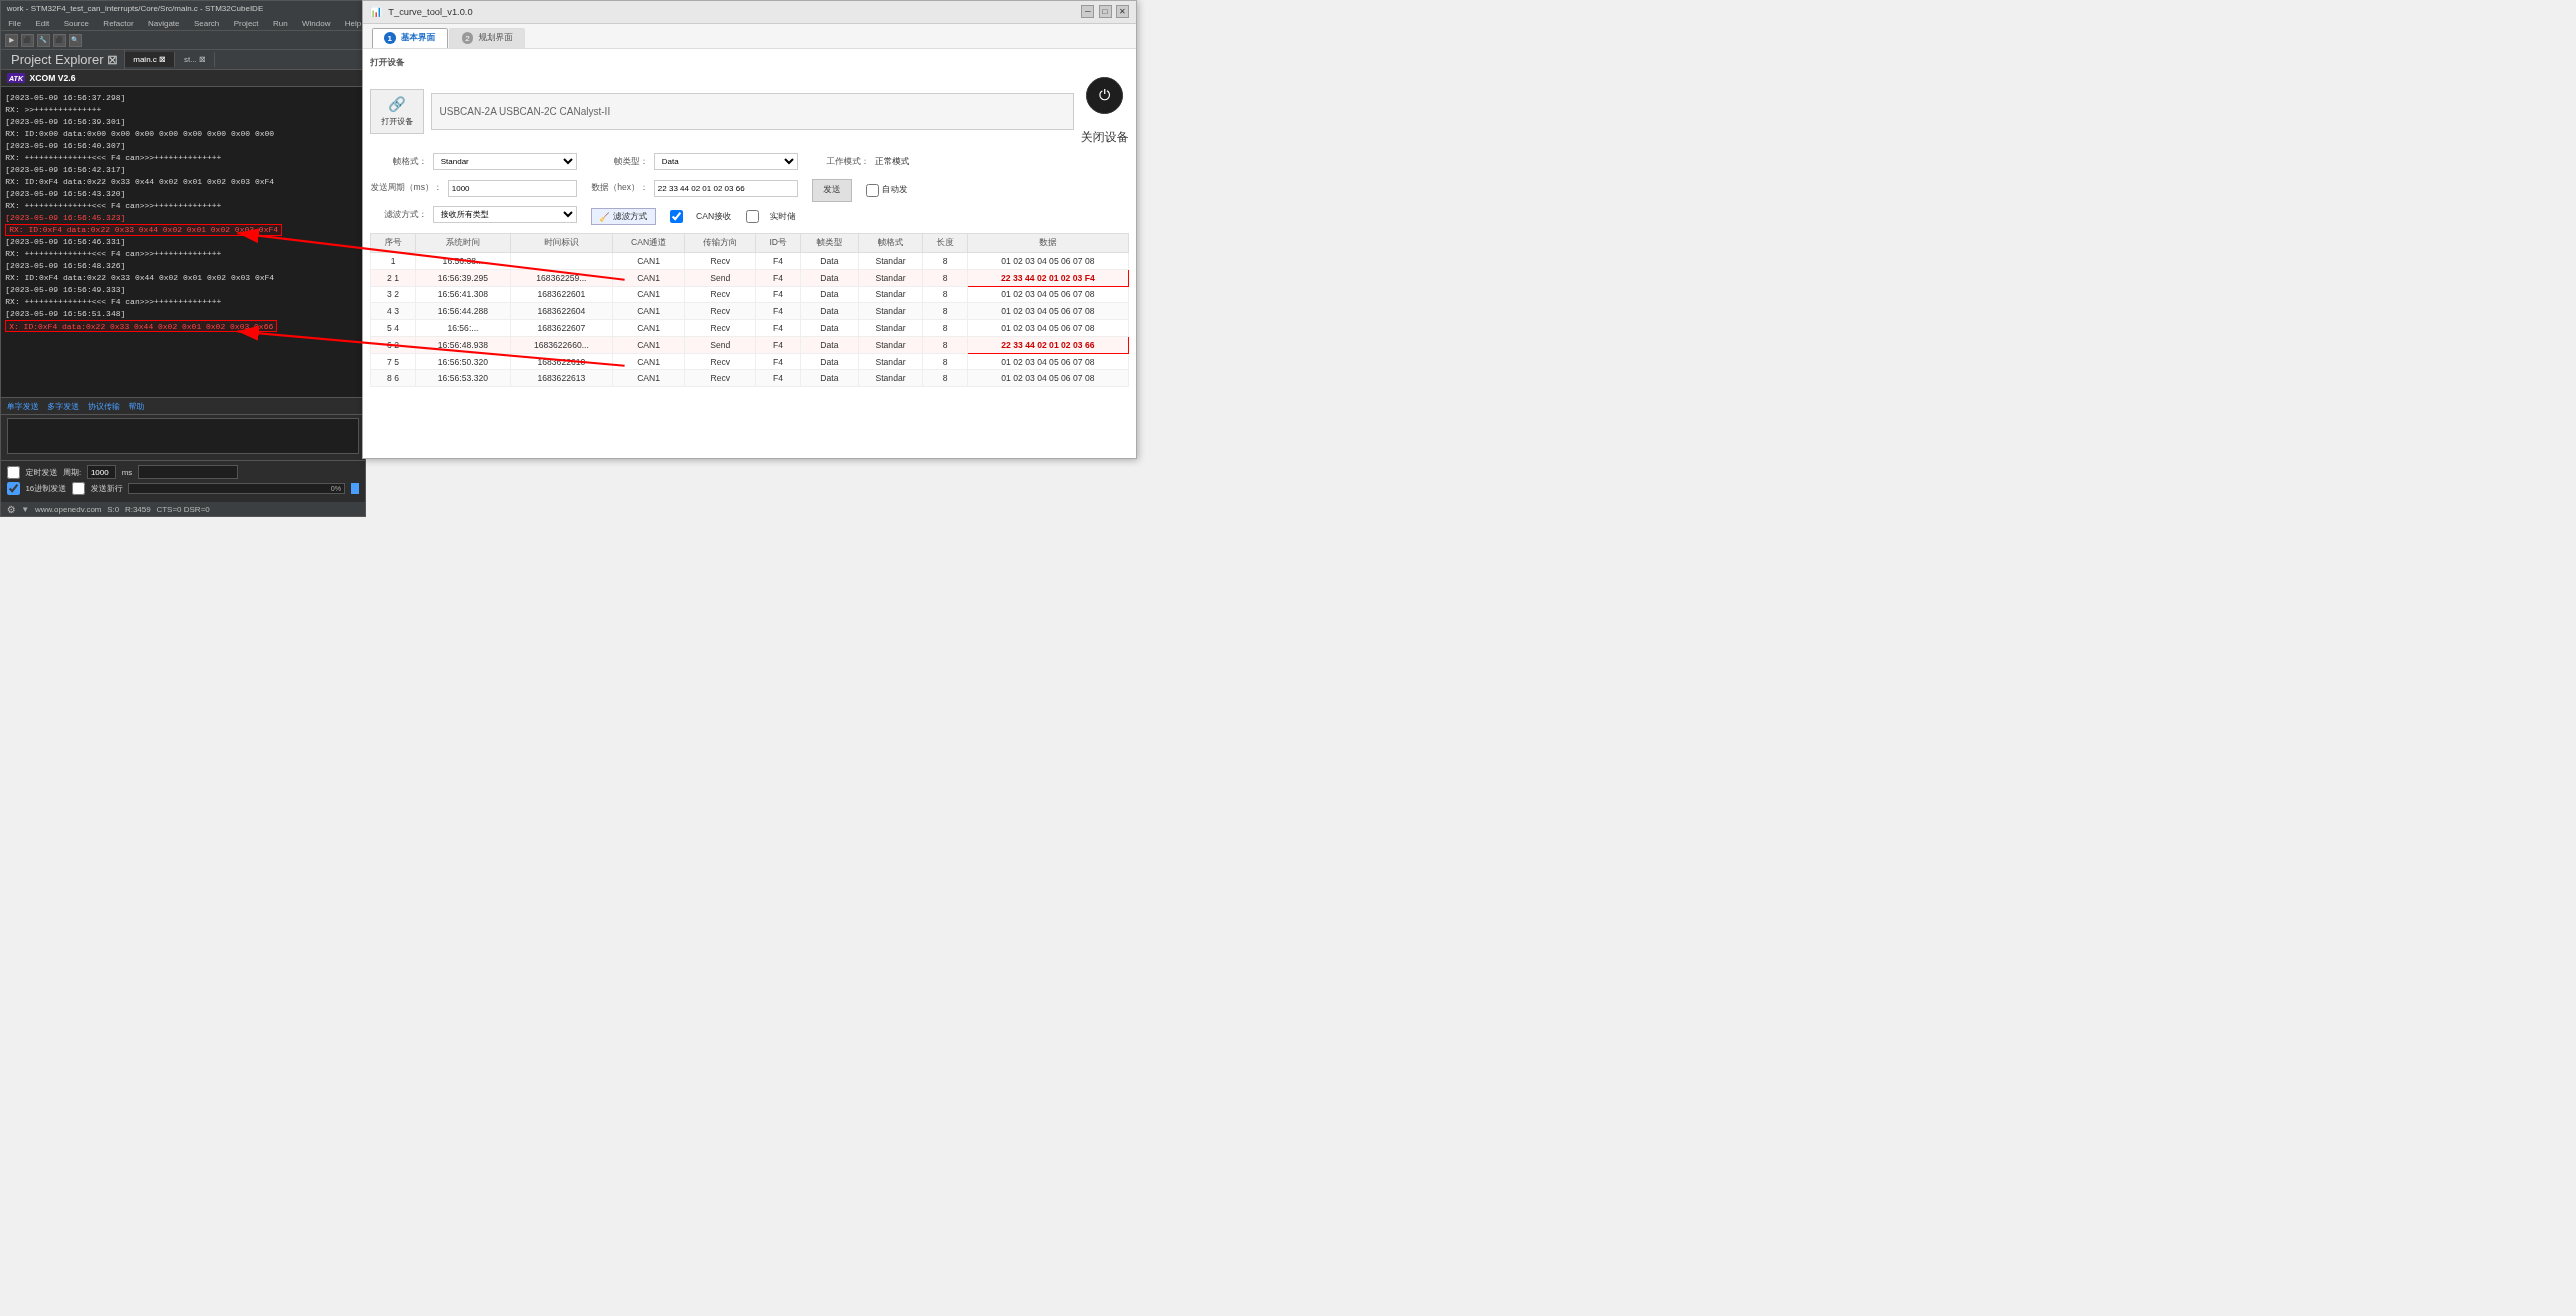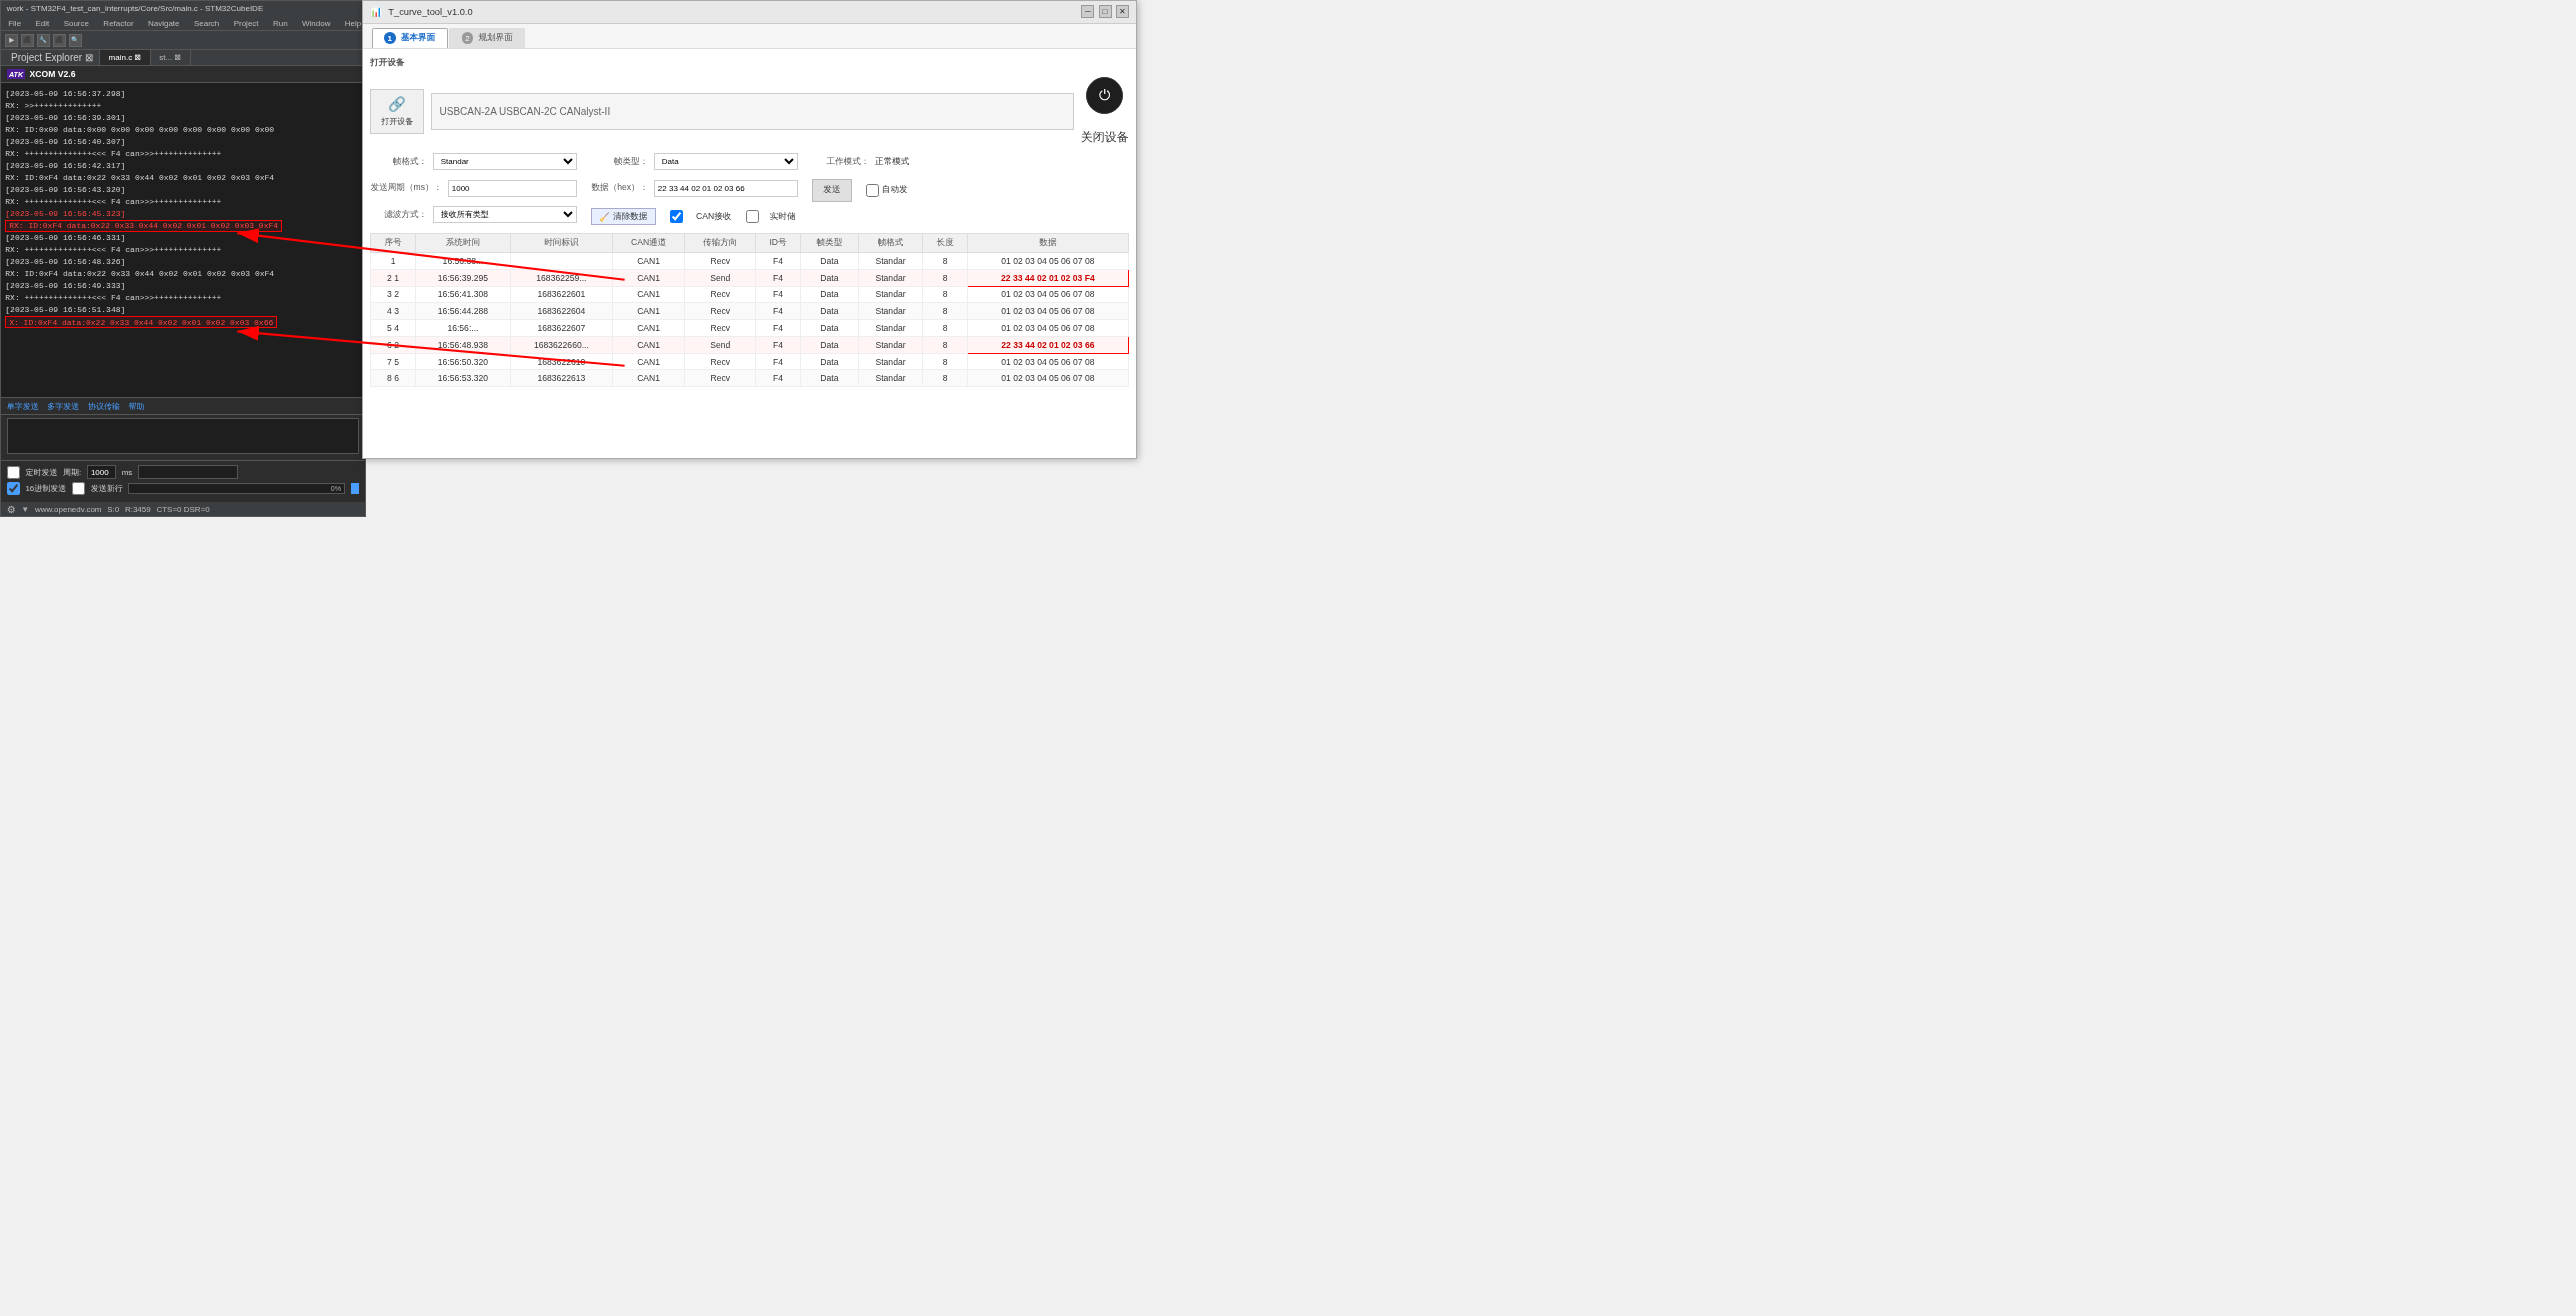--- a/index.html
+++ b/index.html
@@ -404,21 +404,21 @@
 
   <div class="ide-toolbar">
     <div class="toolbar-btn">▶</div>
     <div class="toolbar-btn">⬛</div>
     <div class="toolbar-btn">🔧</div>
     <div class="toolbar-btn">⬛</div>
     <div class="toolbar-btn">🔍</div>
   </div>
 
   <div class="ide-tabs">
-    <div style="font-size:10px;color:#ccc;padding:2.2px 5.7px;background:#3c3f41;border-right:0.7px solid #555;">Project Explorer ⊠</div>
+    <div style="font-size:13px;color:#ccc;padding:2.2px 5.7px;background:#3c3f41;border-right:0.7px solid #555;">Project Explorer ⊠</div>
     <div class="ide-tab active">main.c ⊠</div>
     <div class="ide-tab">st... ⊠</div>
   </div>
 
   <div class="xcom-panel">
     <div class="xcom-header">
       <span style="background:#4c1d95;color:#fff;font-size:7.2px;padding:0.7px 2.2px;font-weight:bold;font-style:italic;">ATK</span>
       <span>XCOM V2.6</span>
     </div>
 
@@ -578,21 +578,21 @@
 
     <div style="display:flex;gap:14.4px;margin-bottom:5.7px;align-items:center;">
       <div class="form-row">
         <span class="form-label">滤波方式：</span>
         <select class="form-select">
           <option>接收所有类型</option>
         </select>
       </div>
       <button class="clear-btn">
         <span>🧹</span>
-        <span>清除数据</span>
+        <span>滤波方式</span>
       </button>
       <div class="can-recv-check">
         <input type="checkbox" checked="" style="">
         <span>CAN接收</span>
       </div>
       <div class="realtime-check">
         <input type="checkbox" style="">
         <span>实时储</span>
       </div>
     </div>

